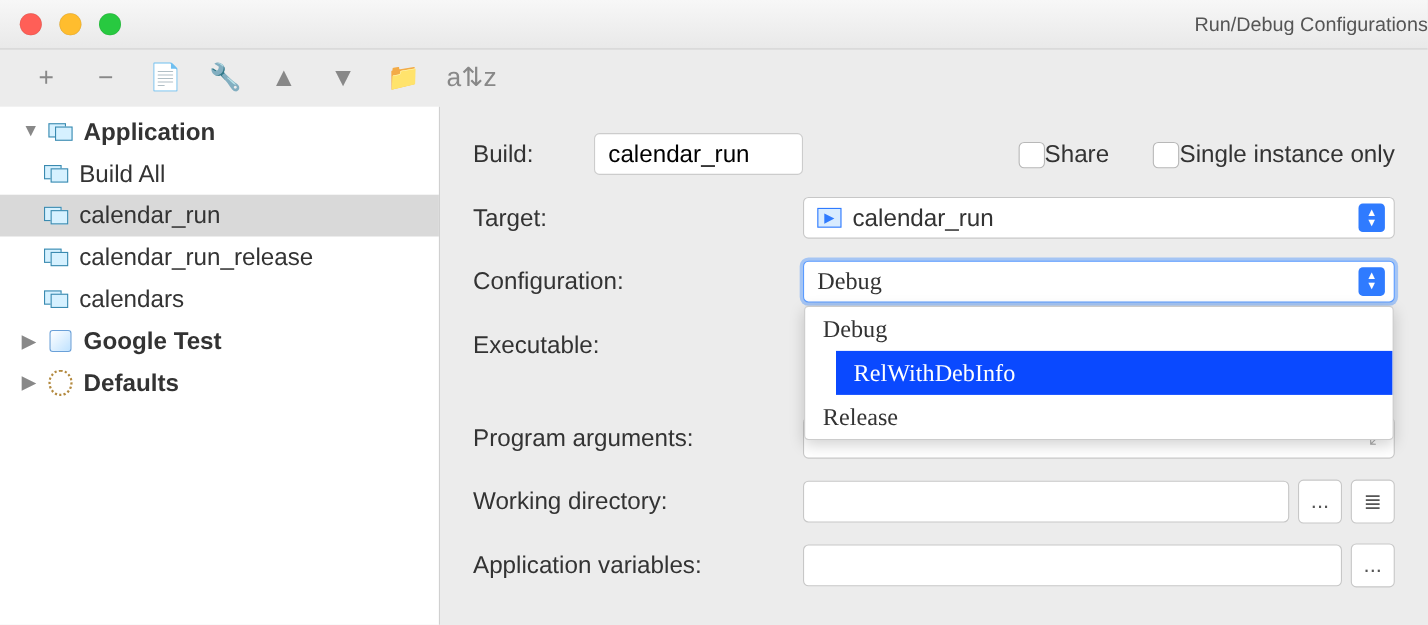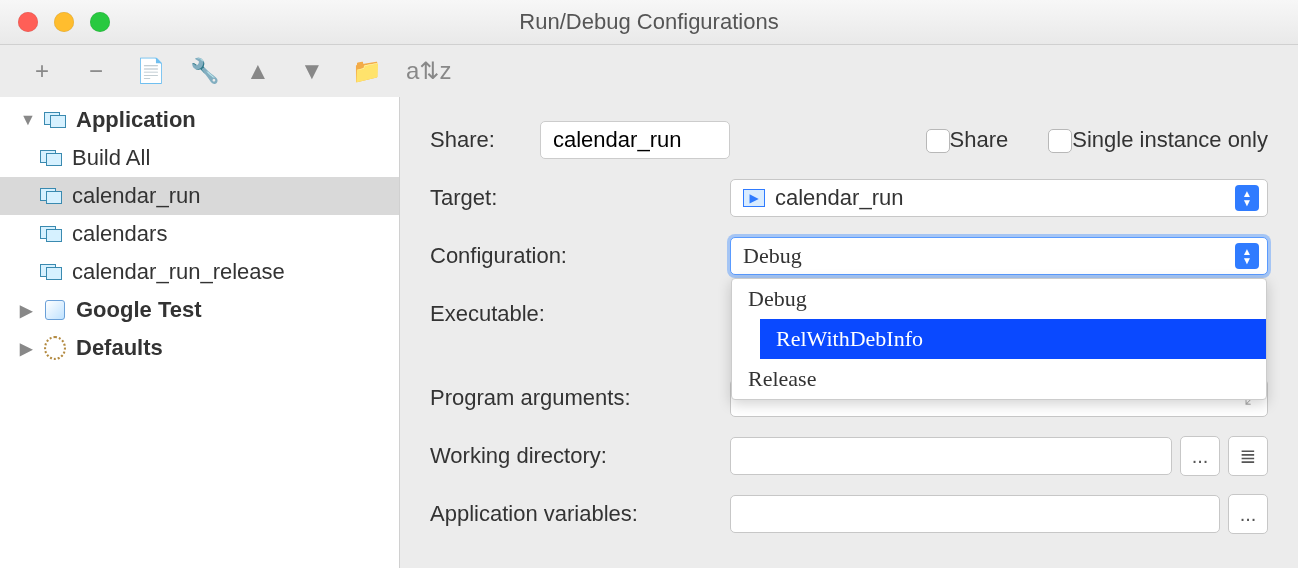--- a/index.html
+++ b/index.html
@@ -31,23 +31,23 @@
   .tl {
     width: 20px; height: 20px; border-radius: 50%;
     box-shadow: inset 0 0 1px rgba(0,0,0,.3);
   }
   .tl.red    { background:#ff5f57; }
   .tl.yellow { background:#ffbd2e; }
   .tl.green  { background:#28c940; }
   .title-text {
     position:absolute;
     left:0; right:0;
-    text-align:center;
+    text-align:right;
     color:#555;
-    font-size:22px;
+    font-size:18px;
   }
 
   
   .toolbar {
     height:52px;
     padding-left:28px;
     display:flex;
     align-items:center;
     gap:26px;
   }
@@ -237,27 +237,27 @@
     <div class="tree-row depth1 selected">
       <span class="tree-icon">
           <span class="app-icon"></span>
         </span>
       <span>calendar_run</span>
     </div>
     <div class="tree-row depth1">
       <span class="tree-icon">
           <span class="app-icon"></span>
         </span>
+      <span>calendar_run_release</span>
+    </div>
+    <div class="tree-row depth1">
+      <span class="tree-icon">
+          <span class="app-icon"></span>
+        </span>
       <span>calendars</span>
-    </div>
-    <div class="tree-row depth1">
-      <span class="tree-icon">
-          <span class="app-icon"></span>
-        </span>
-      <span>calendar_run_release</span>
     </div>
 
     <div class="tree-row bold">
       <span class="tree-arrow">▶</span>
       <span class="tree-icon">
           <span class="gt-icon"></span>
         </span>
       <span>Google Test</span>
     </div>
     <div class="tree-row bold">
@@ -265,21 +265,21 @@
       <span class="tree-icon">
           <span class="gear-icon"></span>
         </span>
       <span>Defaults</span>
     </div>
   </div>
 
   <div class="form">
 
     <div class="row">
-      <div class="label" style="width:110px">Share:</div>
+      <div class="label" style="width:110px">Build:</div>
       <input class="name-input" value="calendar_run" style="">
       <div style="flex:1"></div>
       <div class="chk">
         <div class="chk-box"></div>
         <span>Share</span>
       </div>
       <div style="width:40px"></div>
       <div class="chk">
         <div class="chk-box"></div>
         <span>Single instance only</span>

